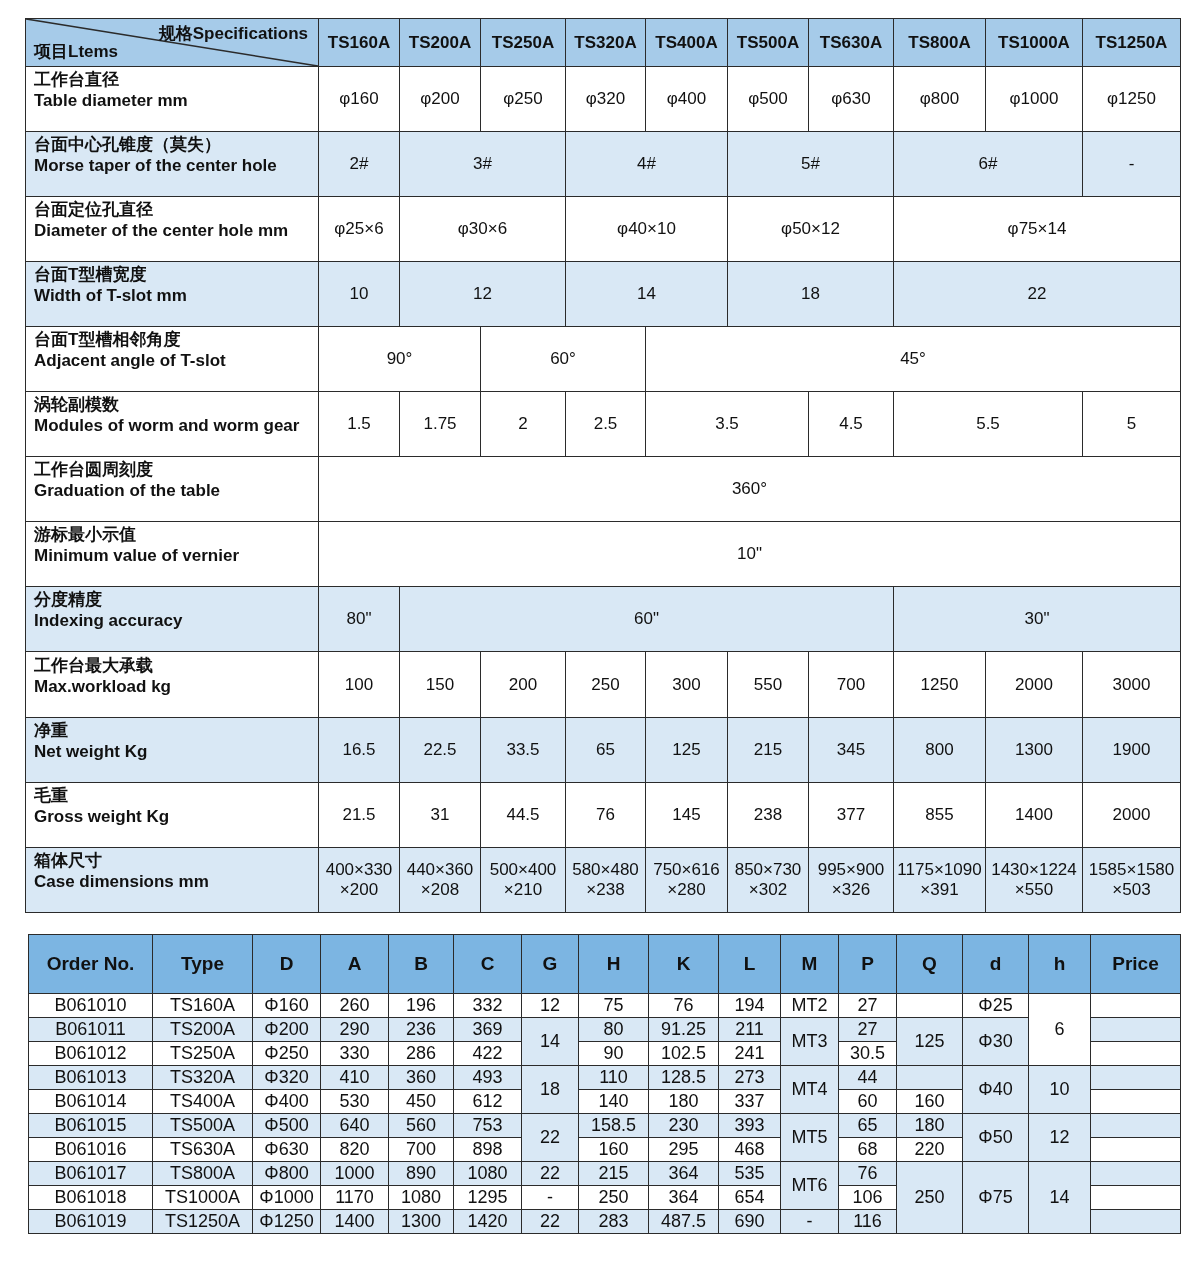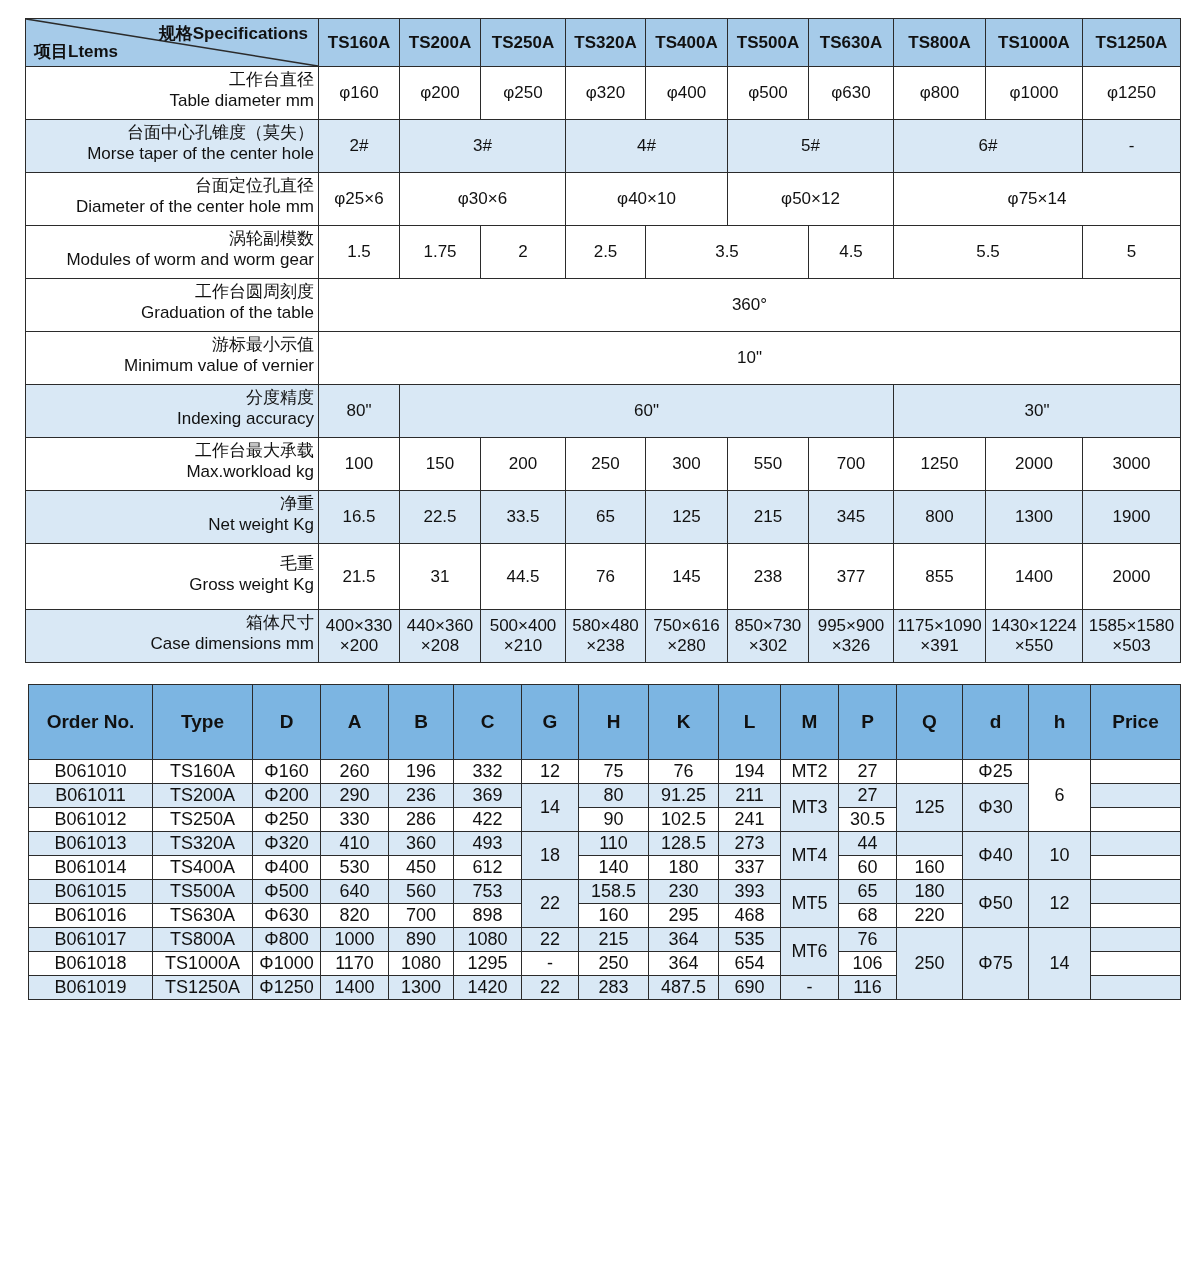--- a/index.html
+++ b/index.html
@@ -26,30 +26,30 @@
   .corner-cell{position:relative;background:var(--thead);padding:0;}
   .corner-cell svg{position:absolute;left:0;top:0;width:100%;height:100%;display:block;}
   .corner-spec{position:absolute;top:3px;right:10px;font-size:17px;font-weight:bold;}
   .corner-items{position:absolute;bottom:3px;left:8px;font-size:17px;font-weight:bold;}
   .spec-table tbody tr{height:44px;}
   .spec-table tbody tr:nth-child(10){height:66px;}
   .spec-table tbody tr:nth-child(16){height:46px;}
   .spec-table tbody tr:nth-child(17){height:56px;}
   .spec-table tbody td{background:#ffffff;}
   .spec-table tbody tr.stripe td{background:var(--stripe);}
-  .label-cell{padding:2px 4px 8px 8px;text-align:right;vertical-align:middle;}
+  .label-cell{padding:2px 4px 20px 8px;text-align:left;vertical-align:middle;font-weight:bold;}
   .label-cell .zh{font-size:17px;line-height:21px;}
   .label-cell .en{font-size:17px;line-height:21px;}
   .spec-table .val{text-align:center;vertical-align:middle;font-size:17px;white-space:pre-line;line-height:20px;padding:0 2px;}
   .spec-table tbody tr:nth-child(16) .val{font-size:15.5px;line-height:19px;}
 
   
   .order-table{margin:21px 0 0 28px;width:1152px;}
   .order-table thead th{
-    background:var(--bhead);font-size:19px;font-weight:bold;text-align:center;height:50px;padding:12px;
+    background:var(--bhead);font-size:19px;font-weight:bold;text-align:center;height:50px;padding:4px;
   }
   .order-table tbody tr{height:24px;}
   .order-table tbody td{background:#ffffff;text-align:center;vertical-align:middle;font-size:18px;padding:0 1px;}
   .order-table tbody tr.stripe td{background:var(--stripe);}
   .order-table tbody td.plain{background:#ffffff;}
 </style>
 </head>
 <body>
 
 <table class="spec-table">
@@ -122,20 +122,40 @@
         <td class="label-cell">
           <div class="zh">台面定位孔直径</div>
           <div class="en">Diameter of the center hole mm</div>
         </td>
         <td class="val">φ25×6</td>
         <td class="val" colspan="2">φ30×6</td>
         <td class="val" colspan="2">φ40×10</td>
         <td class="val" colspan="2">φ50×12</td>
         <td class="val" colspan="3">φ75×14</td>
       </tr>
+      <tr class="stripe">
+        <td class="label-cell">
+          <div class="zh">台面T型槽宽度</div>
+          <div class="en"> Width of T-slot mm</div>
+        </td>
+        <td class="val">10</td>
+        <td class="val" colspan="2">12</td>
+        <td class="val" colspan="2">14</td>
+        <td class="val" colspan="2">18</td>
+        <td class="val" colspan="3">22</td>
+      </tr>
+      <tr>
+        <td class="label-cell">
+          <div class="zh">台面T型槽相邻角度</div>
+          <div class="en">Adjacent angle of T-slot</div>
+        </td>
+        <td class="val" colspan="2">90°</td>
+        <td class="val" colspan="2">60°</td>
+        <td class="val" colspan="6">45°</td>
+      </tr>
       <tr>
         <td class="label-cell">
           <div class="zh">涡轮副模数</div>
           <div class="en">Modules of worm and worm gear</div>
         </td>
         <td class="val">1.5</td>
         <td class="val">1.75</td>
         <td class="val">2</td>
         <td class="val">2.5</td>
         <td class="val" colspan="2">3.5</td>

